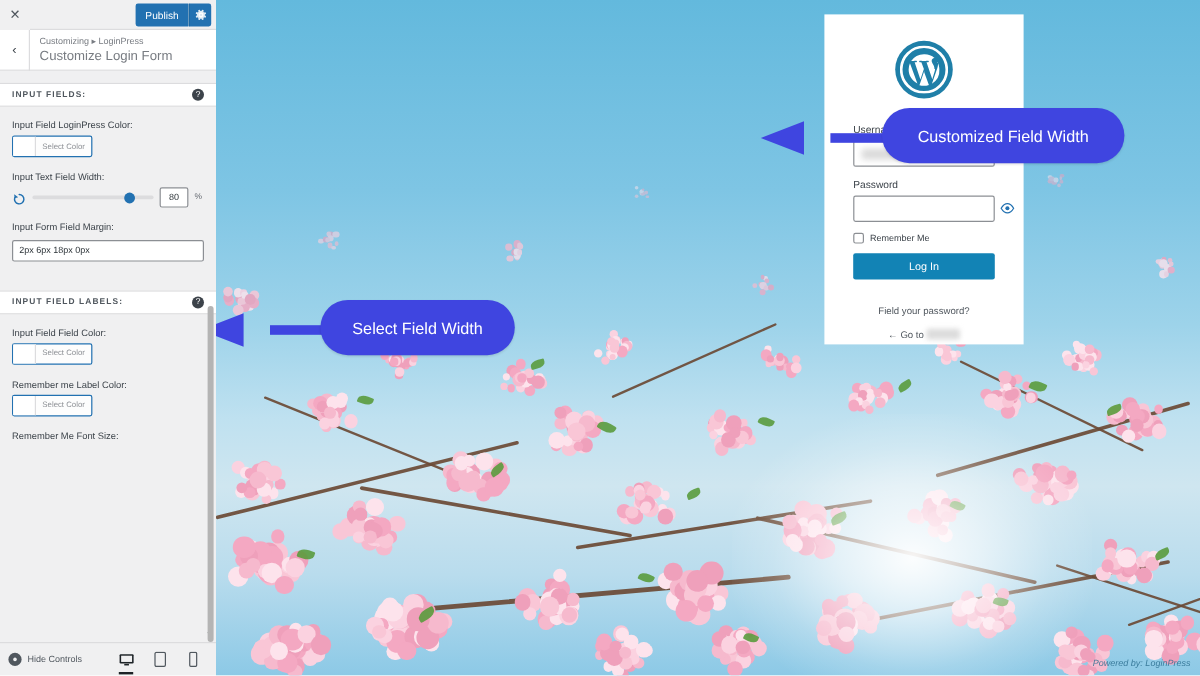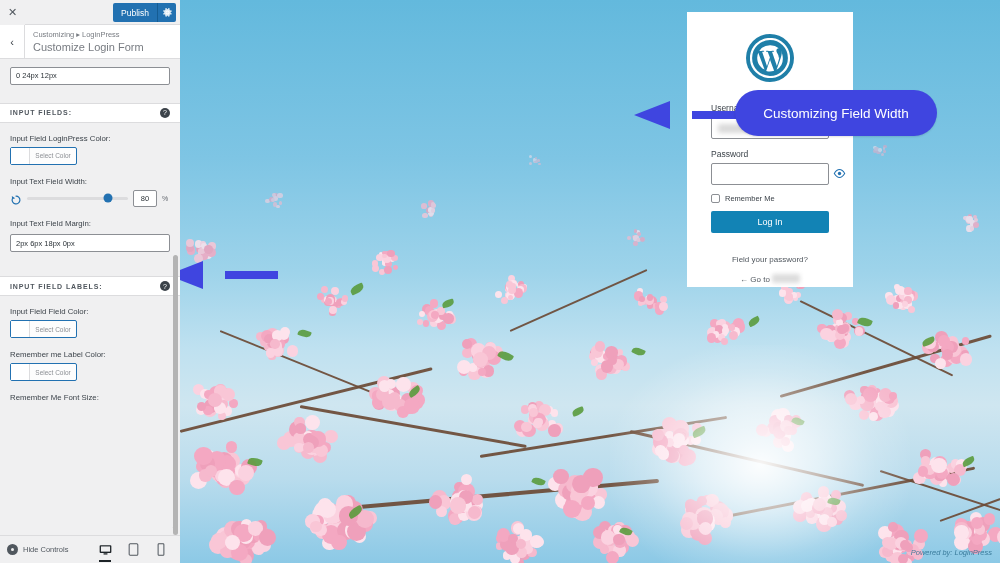--- a/index.html
+++ b/index.html
@@ -1370,27 +1370,30 @@
     </div>
 
     <div class="powered">Powered by: LoginPress</div>
   </div>
 
   <svg class="arrow-svg" style="left:630px; top:95px; width:115px; height:40px;" viewBox="0 0 115 40">
     <path d="M115 20 L40 20 L40 6 L4 20 L40 34 L40 20 Z" fill="#3f45e0"></path>
     <rect x="62" y="16" width="53" height="8" fill="#3f45e0"></rect>
   </svg>
   <div class="callout-pill" id="pill1">
-    <span>Customizing Field Width</span>
+    <span>Customized Field Width</span>
   </div>
 
   <svg class="arrow-svg" style="left:163px; top:255px; width:115px; height:40px;" viewBox="0 0 115 40">
     <path d="M115 20 L40 20 L40 6 L4 20 L40 34 L40 20 Z" fill="#3f45e0"></path>
     <rect x="62" y="16" width="53" height="8" fill="#3f45e0"></rect>
   </svg>
+  <div class="callout-pill" id="pill2">
+    <span>Select Field Width</span>
+  </div>
 
   <div id="sidebar">
 
     <div id="topbar">
       <div class="close-x">✕</div>
       <div class="publish-wrap">
         <button class="publish-btn">Publish</button>
         <div class="gear-btn">
           <svg width="11" height="11" viewBox="0 0 20 20" aria-hidden="true">
             <path fill="#fff" d="M10 6.4a3.6 3.6 0 1 0 0 7.2 3.6 3.6 0 0 0 0-7.2zm0 5.6a2 2 0 1 1 0-4 2 2 0 0 1 0 4z"></path>
@@ -1407,21 +1410,20 @@
           <span>Customizing</span><span class="sep">▸</span><span>LoginPress</span>
         </div>
         <div class="ph-title">Customize Login Form</div>
       </div>
     </div>
 
     <div id="controls">
 
       <div class="ctrl" style="margin-top:-10px;">
         <label class="ctrl-label">Form Padding:</label>
-        <input class="text-input" value="0 24px 12px" style="">
       </div>
 
 
       <div class="section-head">
         <span class="st">INPUT FIELDS:</span>
         <span class="help-dot">?</span>
       </div>
 
       <div class="ctrl">
         <label class="ctrl-label">Input Field LoginPress Color:</label>
@@ -1443,21 +1445,21 @@
           </span>
           <span class="track">
             <span class="knob" id="knob-width" style="left: 80%;"></span>
           </span>
           <input class="num-input" value="80" style="">
           <span class="unit">%</span>
         </div>
       </div>
 
       <div class="ctrl">
-        <label class="ctrl-label">Input Text Field Margin:</label>
+        <label class="ctrl-label">Input Form Field Margin:</label>
         <input class="text-input" value="2px 6px 18px 0px" style="">
       </div>
 
       <div class="section-head" style="margin-top:14px;">
         <span class="st">INPUT FIELD LABELS:</span>
         <span class="help-dot">?</span>
       </div>
 
       <div class="ctrl">
         <label class="ctrl-label">Input Field Field Color:</label>

